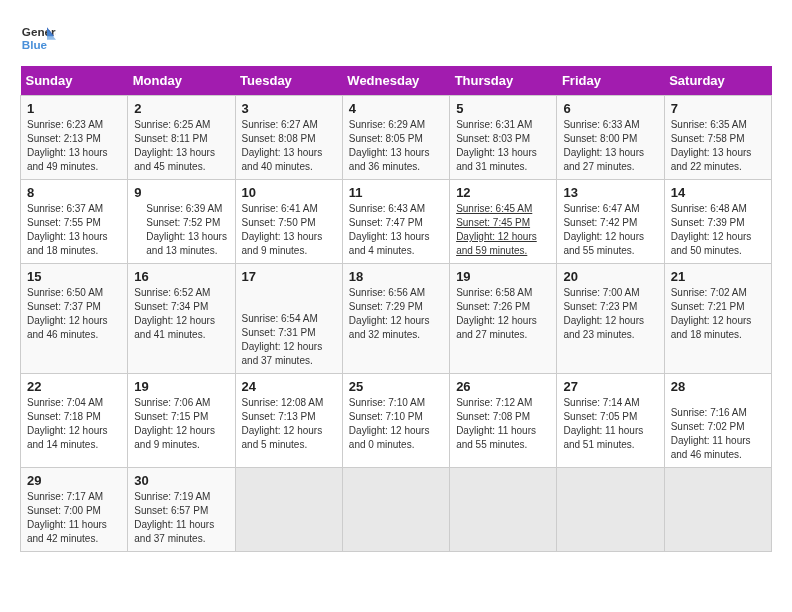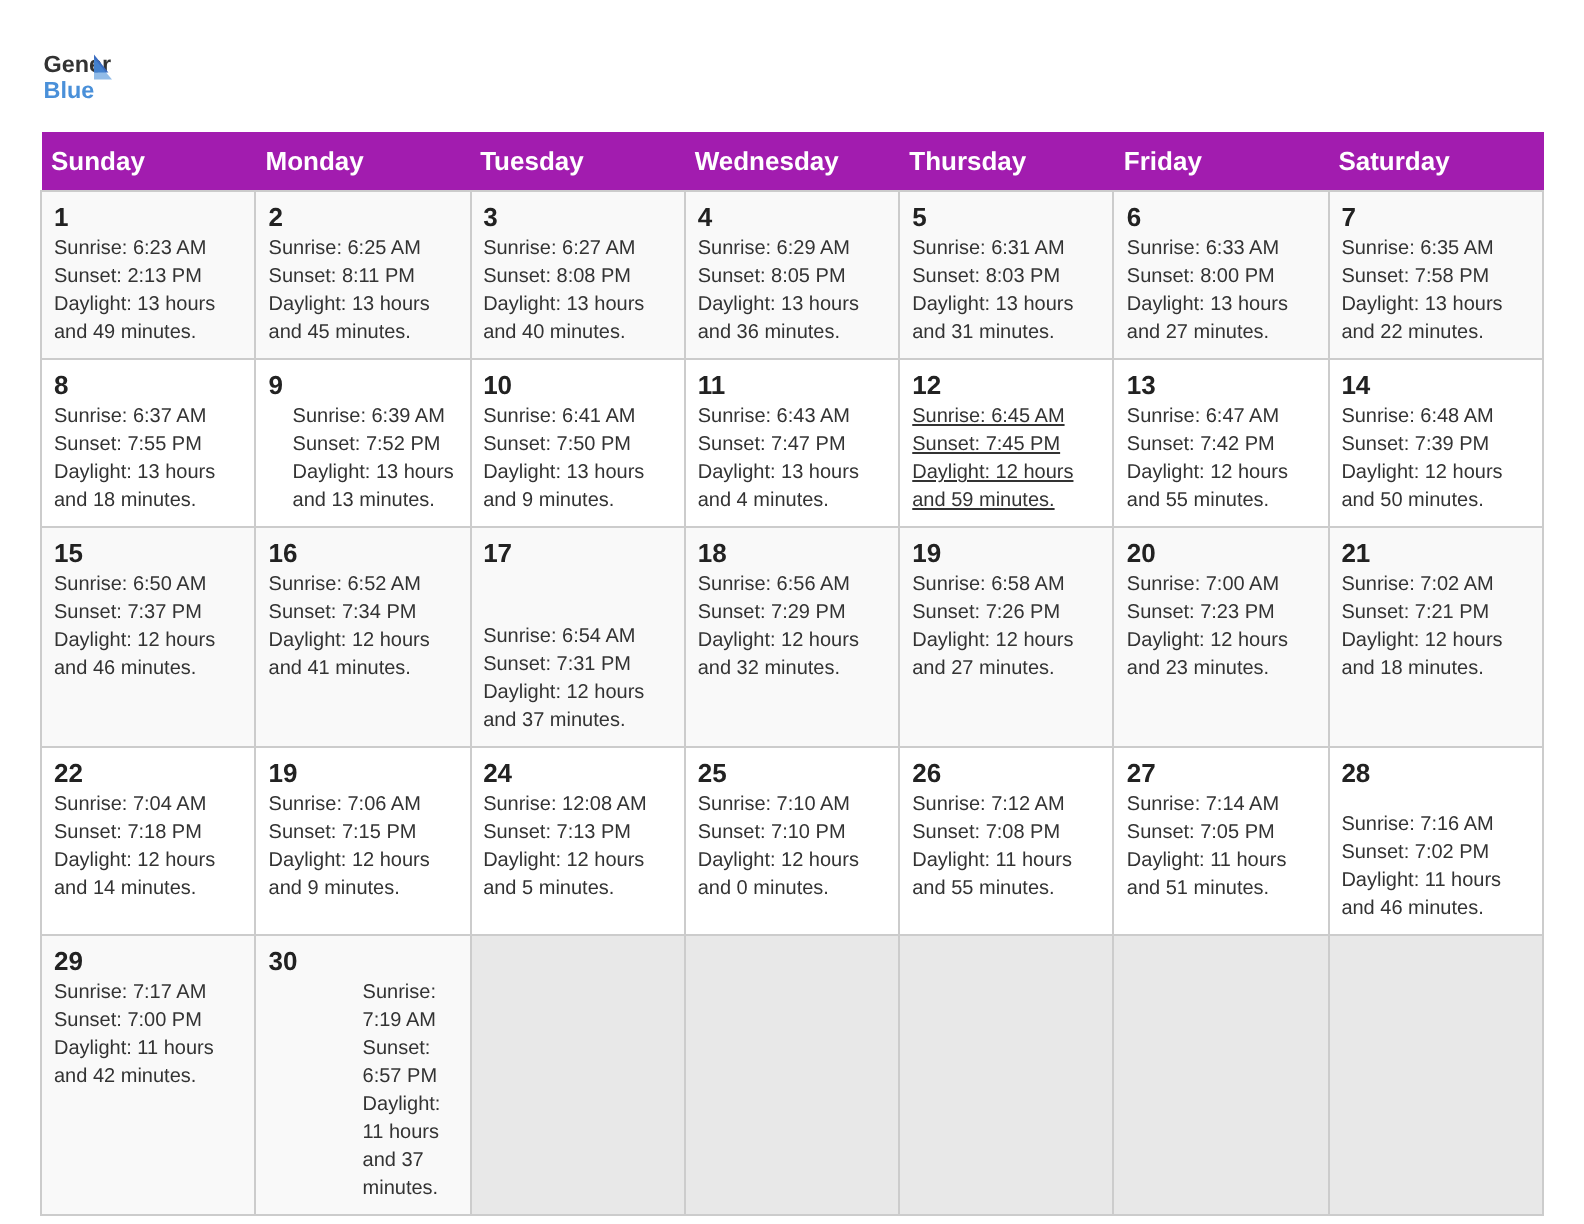--- a/index.html
+++ b/index.html
@@ -318,21 +318,21 @@
       <tr>
         <td>
           <span class="day-num">29</span>
           <div class="day-info" style="white-space: pre-line;">Sunrise: 7:17 AM
 Sunset: 7:00 PM
 Daylight: 11 hours
 and 42 minutes.</div>
         </td>
         <td>
           <span class="day-num">30</span>
-          <div class="day-info" style="white-space: pre-line; margin-left: 47px;">Sunrise: 7:19 AM
+          <div class="day-info" style="white-space: pre-line;">Sunrise: 7:19 AM
 Sunset: 6:57 PM
 Daylight: 11 hours
 and 37 minutes.</div>
         </td>
         <td class="empty-cell"></td>
         <td class="empty-cell"></td>
         <td class="empty-cell"></td>
         <td class="empty-cell"></td>
         <td class="empty-cell"></td>
       </tr>

